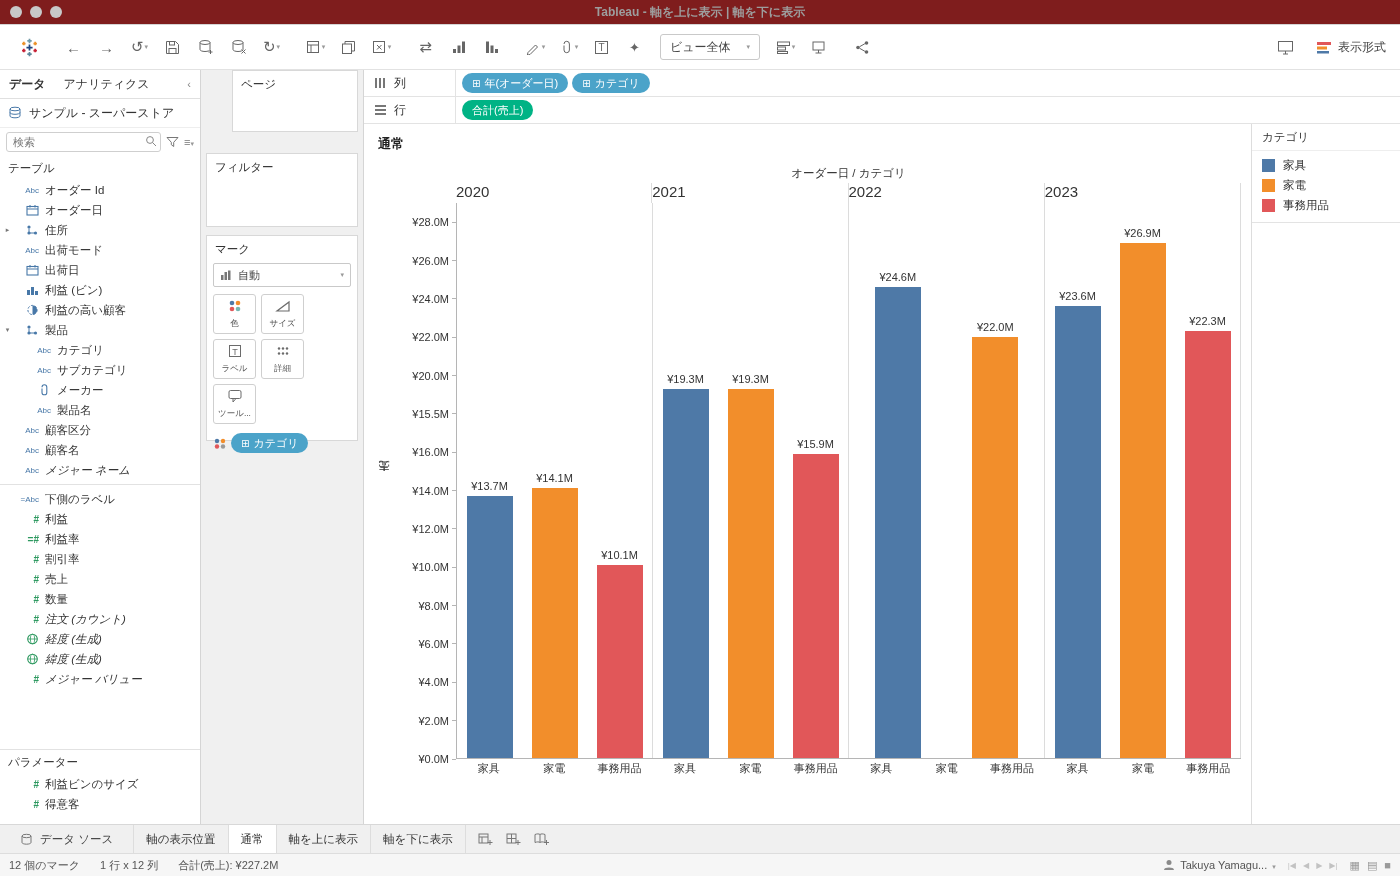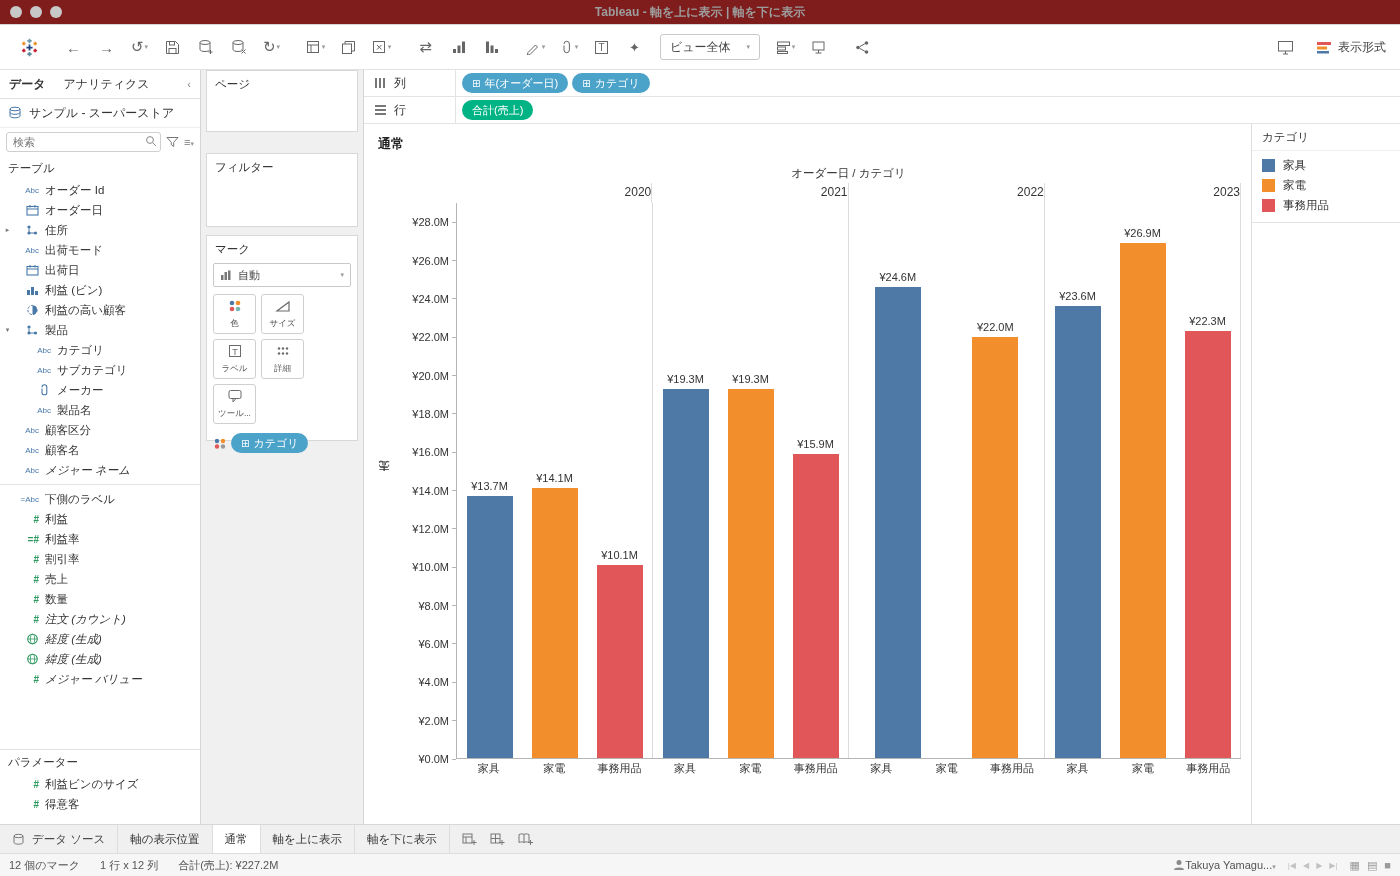--- a/index.html
+++ b/index.html
@@ -55,21 +55,21 @@
   .flabel{margin-left:4px;overflow:hidden;text-overflow:ellipsis;}
   .it{font-style:italic;}
   .fsep{border-top:1px solid #e2e2e2;margin:4px 0;}
   .dp-params{margin-top:auto;flex:0 0 auto;border-top:1px solid #e2e2e2;padding-bottom:10px;}
 
   
   .cards{width:152px;flex:0 0 auto;background:#f0f0f0;border-right:1px solid #d5d5d5;
          padding:0 5px;display:flex;flex-direction:column;gap:8px;overflow:hidden;}
   .card{background:#fff;border:1px solid #d8d8d8;flex:0 0 auto;}
   .card-title{padding:6px 8px 4px;font-size:11.5px;}
-  .card.pages{height:60px;}
+  .card.pages{height:60px;margin-left:26px;}
   .card.filters{height:72px;margin-top:13px;}
   .card.marks{height:204px;}
   .mark-type{margin:2px 6px 7px;height:22px;border:1px solid #c9c9c9;border-radius:2px;
              display:flex;align-items:center;gap:6px;padding:0 6px;font-size:11px;color:#444;}
   .mark-type .tcaret{margin-left:auto;}
   .mark-buttons{display:flex;flex-wrap:wrap;gap:5px;padding:0 6px;}
   .mbtn{width:41px;height:38px;border:1px solid #cfcfcf;border-radius:3px;background:#fff;
         display:flex;flex-direction:column;align-items:center;justify-content:center;gap:2px;}
   .mbl{font-size:8.5px;color:#555;white-space:nowrap;}
   .marks-pill-row{display:flex;align-items:center;gap:4px;padding:9px 6px 0;}
@@ -87,21 +87,21 @@
   .shelf-pills{display:flex;gap:4px;padding-left:6px;align-items:center;}
 
   .content{flex:1;display:flex;min-height:0;background:#fff;}
   .sheet{flex:1;min-width:0;display:flex;flex-direction:column;}
   .sheet-title{padding:11px 0 10px 14px;font-weight:bold;font-size:13px;color:#222;flex:0 0 auto;}
 
   
   .chart{padding:0 10px 0 12px;flex:0 0 auto;}
   .chart-header{margin-left:80px;height:20px;line-height:20px;text-align:center;font-size:11.5px;}
   .year-row{margin-left:80px;display:flex;height:20px;}
-  .ycell{flex:1;text-align:right;font-size:12px;line-height:18px;border-right:1px solid #dcdcdc;}
+  .ycell{flex:1;text-align:left;font-size:15px;line-height:18px;border-right:1px solid #dcdcdc;}
   .plot-area{display:flex;height:556px;}
   .y-title{width:16px;position:relative;flex:0 0 auto;}
   .y-title span{position:absolute;top:50%;left:1px;transform:translateY(-50%) rotate(180deg);
                 writing-mode:vertical-rl;font-size:11px;color:#333;}
   .y-axis{width:64px;position:relative;flex:0 0 auto;}
   .ytick{position:absolute;right:0;transform:translateY(-50%);display:flex;align-items:center;}
   .ytl{font-size:11px;color:#333;}
   .ytm{width:4px;height:1px;background:#b5b5b5;margin-left:3px;}
   .panes{flex:1;display:flex;border-left:1px solid #b5b5b5;border-bottom:1px solid #b5b5b5;}
   .pane{flex:1;display:flex;border-right:1px solid #dcdcdc;}
@@ -115,32 +115,32 @@
   
   .legend{width:148px;flex:0 0 auto;border-left:1px solid #ddd;}
   .legend-card{border-bottom:1px solid #e3e3e3;}
   .legend-title{height:26px;line-height:26px;padding-left:10px;border-bottom:1px solid #eee;font-size:11.5px;}
   .legend-items{padding:7px 10px 9px;display:flex;flex-direction:column;gap:5px;}
   .legend-item{display:flex;align-items:center;gap:8px;font-size:11.5px;}
   .sw{width:13px;height:13px;flex:0 0 auto;}
 
   
   .tabsbar{height:28px;flex:0 0 auto;background:#f0f0f0;border-top:1px solid #d8d8d8;display:flex;align-items:stretch;}
-  .ds-tab{display:flex;align-items:center;gap:7px;padding:0 12px;border-right:1px solid #ddd;color:#444;font-size:11.5px;}
+  .ds-tab{display:flex;align-items:center;gap:7px;padding:0 20px;border-right:1px solid #ddd;color:#444;font-size:11.5px;}
   .sheet-tabs{display:flex;}
   .stab{display:flex;align-items:center;padding:0 12px;border-right:1px solid #ddd;font-size:11.5px;color:#333;}
   .stab.active{background:#fff;}
   .newbtns{display:flex;align-items:center;gap:3px;padding:0 7px;}
   .newbtn{width:25px;height:22px;display:flex;align-items:center;justify-content:center;border-radius:3px;}
 
   
   .statusbar{height:22px;flex:0 0 auto;background:#f6f6f6;border-top:1px solid #ddd;display:flex;
              align-items:center;font-size:11px;color:#555;padding:0 9px;gap:20px;}
   .sb-right{margin-left:auto;display:flex;align-items:center;gap:12px;}
-  .user-chip{display:flex;align-items:flex-end;color:#555;}
+  .user-chip{display:flex;align-items:flex-end;gap:5px;color:#555;}
   .sb-nav{display:flex;gap:7px;color:#c2c2c2;font-size:8px;align-items:center;}
   .sb-icons{display:flex;gap:7px;color:#9a9a9a;font-size:11px;align-items:center;}
 </style>
 </head>
 <body>
 
 <div class="app">
 
   <div class="titlebar">
     <div class="traffic">
@@ -730,21 +730,21 @@
                   </div>
                   <div class="ytick" style="top: 24.1379%;">
                     <span class="ytl">¥22.0M</span>
                     <span class="ytm"></span>
                   </div>
                   <div class="ytick" style="top: 31.0345%;">
                     <span class="ytl">¥20.0M</span>
                     <span class="ytm"></span>
                   </div>
                   <div class="ytick" style="top: 37.931%;">
-                    <span class="ytl">¥18.0M</span>
+                    <span class="ytl">¥15.5M</span>
                     <span class="ytm"></span>
                   </div>
                   <div class="ytick" style="top: 44.8276%;">
                     <span class="ytl">¥16.0M</span>
                     <span class="ytm"></span>
                   </div>
                   <div class="ytick" style="top: 51.7241%;">
                     <span class="ytl">¥14.0M</span>
                     <span class="ytm"></span>
                   </div>

